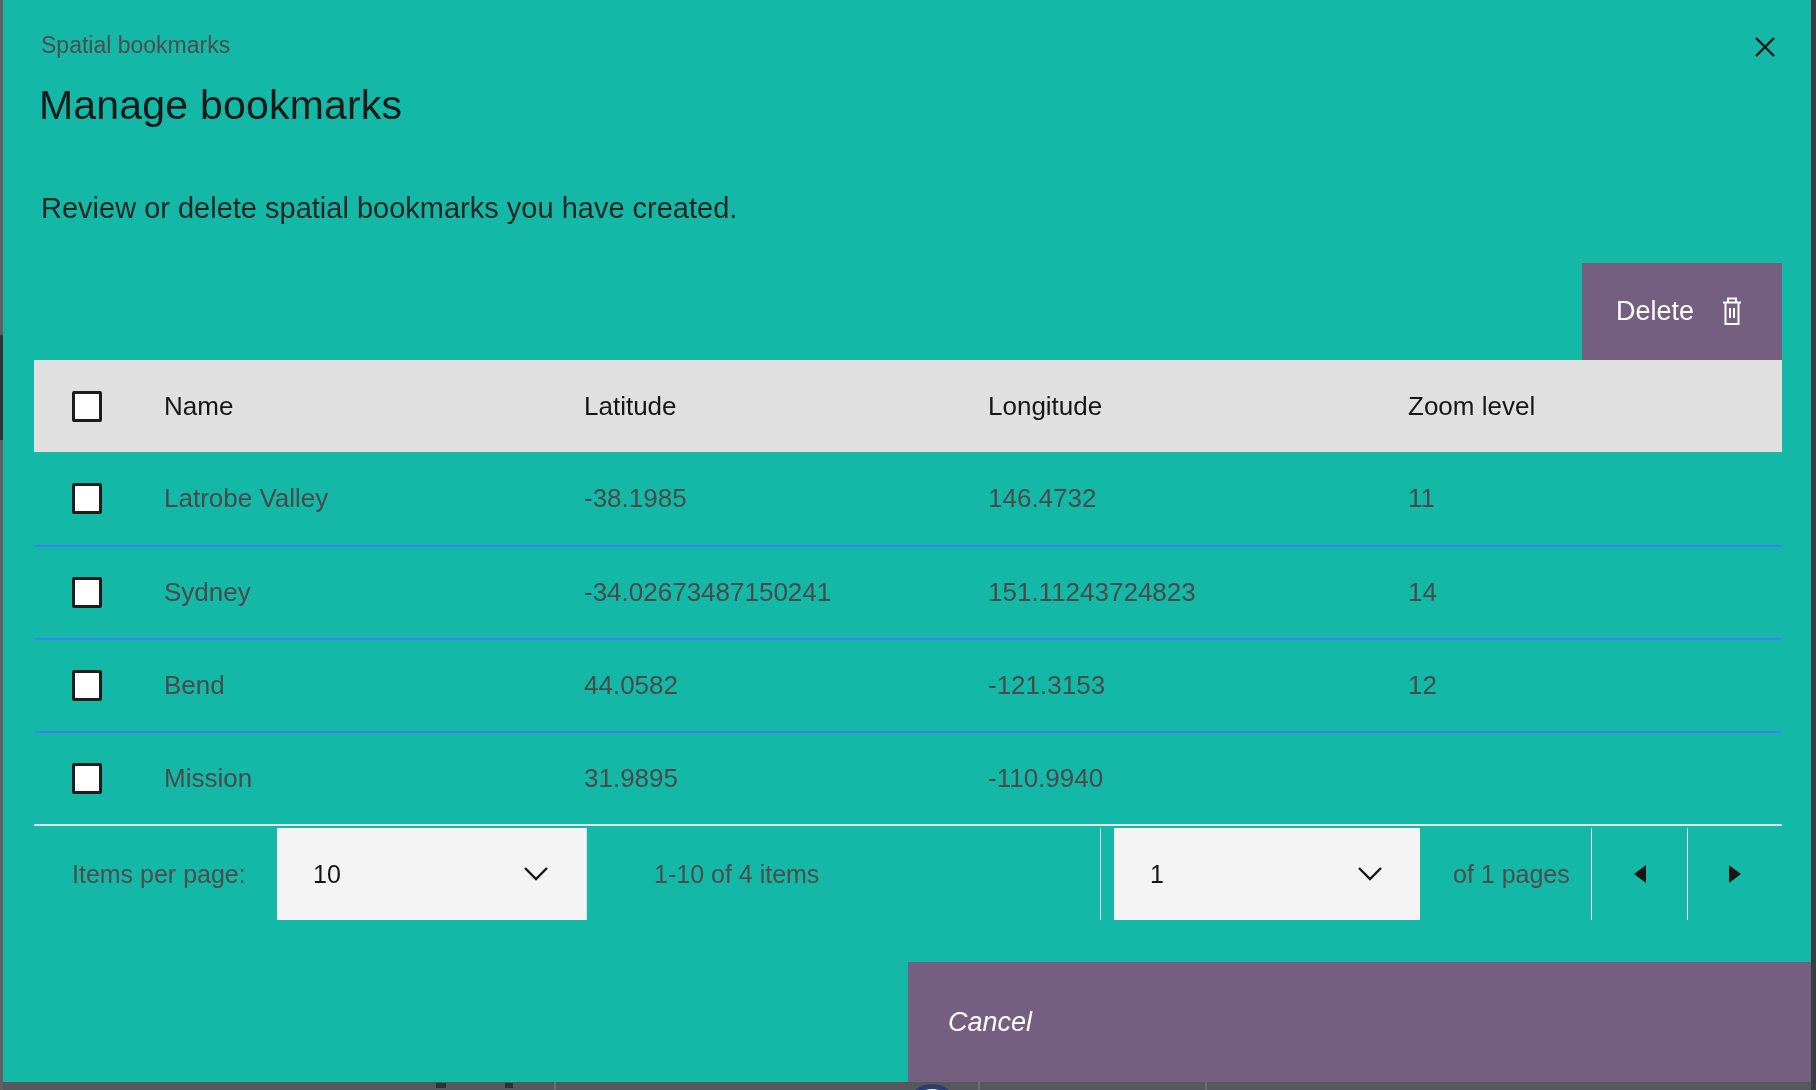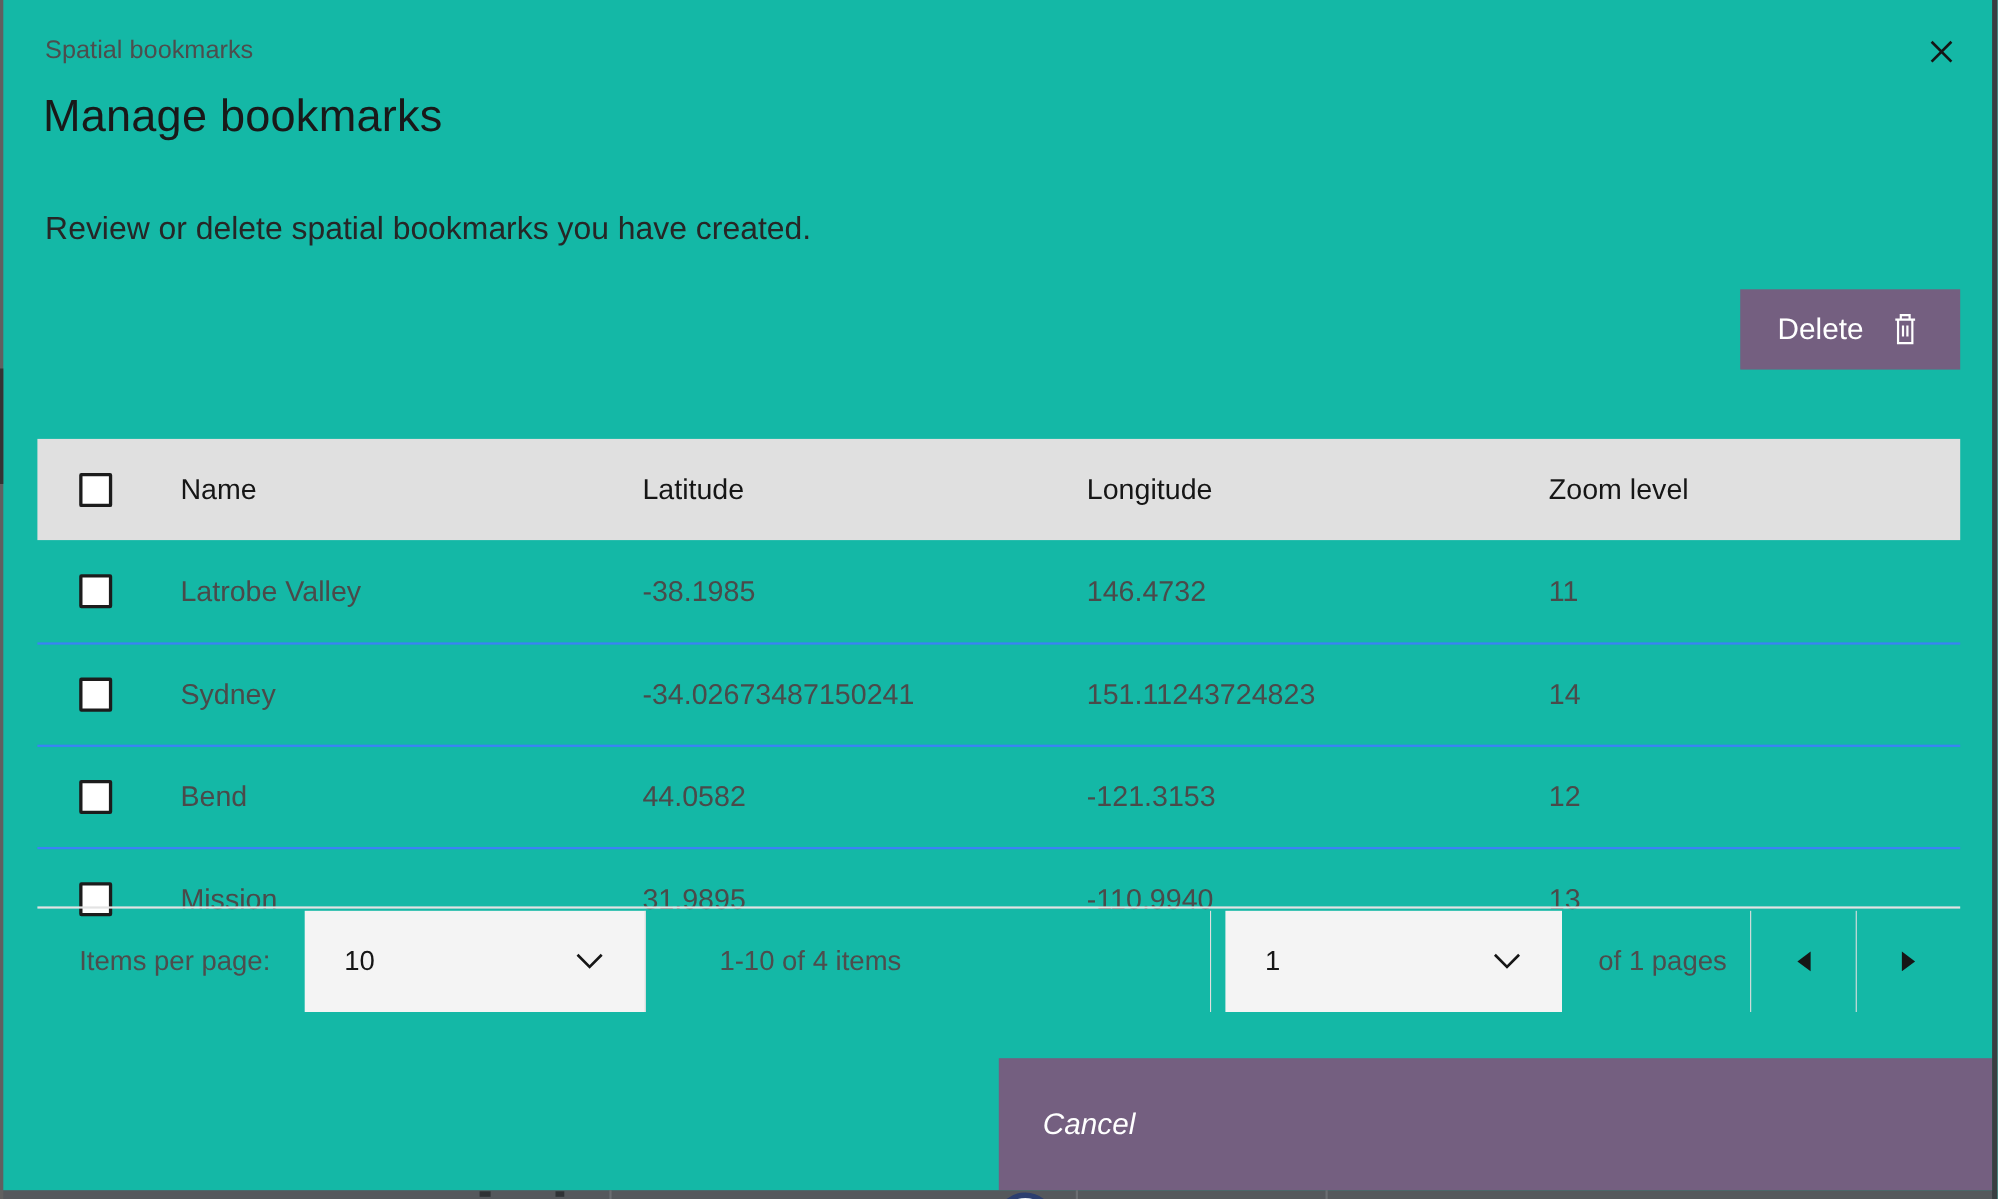--- a/index.html
+++ b/index.html
@@ -25,27 +25,27 @@
   
   .eyebrow { position:absolute; left:41px; top:32px; font-size:23px; color:#4d4d4d; }
   .title   { position:absolute; left:39px; top:82px; font-size:41px; font-weight:500; color:#191919; letter-spacing:0.2px; }
   .description { position:absolute; left:41px; top:192px; font-size:29px; color:#262626; }
   .close-btn {
     position:absolute; left:1744px; top:26px; width:42px; height:42px;
     display:flex; align-items:center; justify-content:center; cursor:pointer; background:transparent; border:none;
   }
   
   .delete-btn {
-    position:absolute; left:1582px; top:263px; width:200px; height:73px;
+    position:absolute; left:1582px; top:263px; width:200px; height:97px;
     background:var(--purple); color:#ffffff; border:none; cursor:pointer;
     display:flex; align-items:center; justify-content:center; gap:22px;
     font-size:27px; font-family:inherit;
   }
   
-  .table { position:absolute; left:34px; top:360px; width:1748px;margin-top:39px; }
+  .table { position:absolute; left:34px; top:360px; width:1748px; }
   .t-row {
     display:grid; grid-template-columns:106px 420px 404px 420px 1fr;
     align-items:center; height:93px; font-size:26px;
   }
   .t-head { background:#e0e0e0; height:92px; color:#161616; font-weight:500; }
   .t-body .t-row { color:#4a4a4a; border-top:2px solid #3b82f6; }
   .t-body .t-row:first-child { border-top:none; }
   .t-cell { padding-left:24px; }
   .cb-cell { display:flex; justify-content:center; padding-left:0; }
   .checkbox {
@@ -164,21 +164,20 @@
         <div class="t-cell">-121.3153</div>
         <div class="t-cell">12</div>
       </div>
       <div class="t-row">
         <div class="t-cell cb-cell">
             <div class="checkbox"></div>
           </div>
         <div class="t-cell">Mission</div>
         <div class="t-cell">31.9895</div>
         <div class="t-cell">-110.9940</div>
-        <div class="t-cell">13</div>
       </div>
     </div>
   </div>
 
   <div class="pagination">
 
     <div class="pg-abs pg-label">Items per page:</div>
 
     <div class="pg-abs pg-select pg-select-items">
       <span>10</span>

